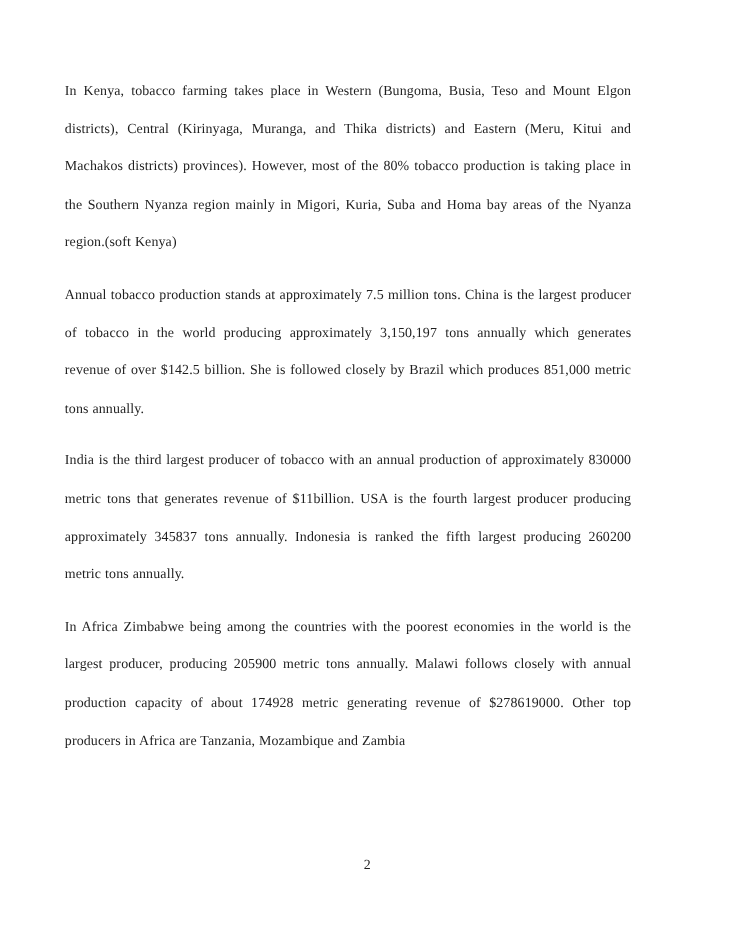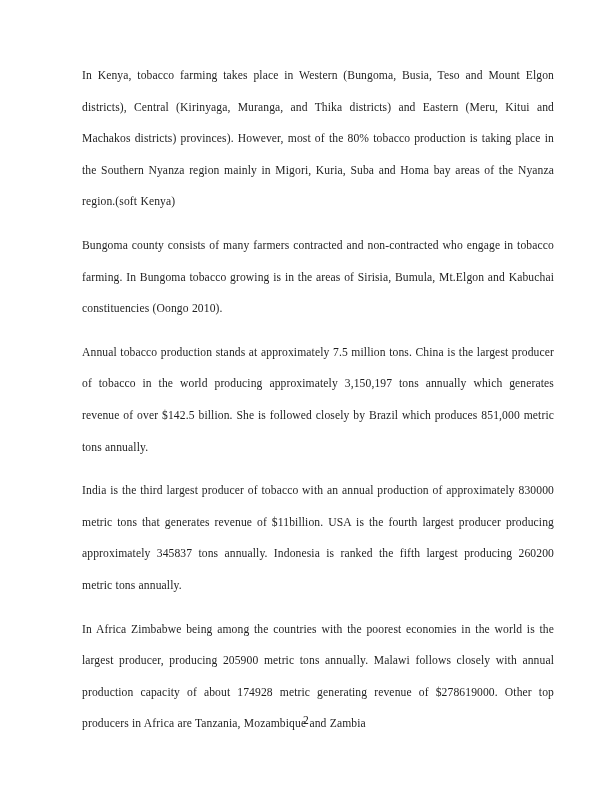--- a/index.html
+++ b/index.html
@@ -12,21 +12,21 @@
     width: 612px;
     height: 792px;
     background: #ffffff;
     overflow: hidden;
     font-family: "Liberation Serif", "DejaVu Serif", serif;
     color: #1e1e1e;
     box-sizing: border-box;
   }
   .text-column {
     position: absolute;
-    left: 82px;
+    left: 54px;
     top: 60px;
     width: 472px;
   }
   .para {
     margin: 0 0 12px 0;
     font-size: 11.6px;
     line-height: 31.6px;
     text-align: justify;
     text-justify: inter-word;
     color: #1e1e1e;
@@ -48,21 +48,20 @@
     font-family: "Liberation Serif", "DejaVu Serif", serif;
   }
 </style>
 </head>
 <body>
 
 <div class="page">
 
   <div class="text-column">
     <p class="para">In Kenya, tobacco farming takes place in Western (Bungoma, Busia, Teso and Mount Elgon districts), Central (Kirinyaga, Muranga, and Thika districts) and Eastern (Meru, Kitui and Machakos districts) provinces). However, most of the 80% tobacco production is taking place in the Southern Nyanza region mainly in Migori, Kuria, Suba and Homa bay areas of the Nyanza region.(soft Kenya)</p>
-    <p class="para">Bungoma county consists of many farmers contracted and non-contracted who engage in tobacco farming. In Bungoma tobacco growing is in the areas of Sirisia, Bumula, Mt.Elgon and Kabuchai constituencies (Oongo 2010).</p>
     <p class="para">Annual tobacco production stands at approximately 7.5 million tons. China is the largest producer of tobacco in the world producing approximately 3,150,197 tons annually which generates revenue of over $142.5 billion. She is followed closely by Brazil which produces 851,000 metric tons annually.</p>
     <p class="para">India is the third largest producer of tobacco with an annual production of approximately 830000 metric tons that generates revenue of $11billion. USA is the fourth largest producer producing approximately 345837 tons annually. Indonesia is ranked the fifth largest producing 260200 metric tons annually.</p>
     <p class="para">In Africa Zimbabwe being among the countries with the poorest economies in the world is the largest producer, producing 205900 metric tons annually. Malawi follows closely with annual production capacity of about 174928 metric generating revenue of $278619000. Other top producers in Africa are Tanzania, Mozambique and Zambia</p>
   </div>
 
   <div class="page-number">2</div>
 
 </div>
 
 </body></html>

